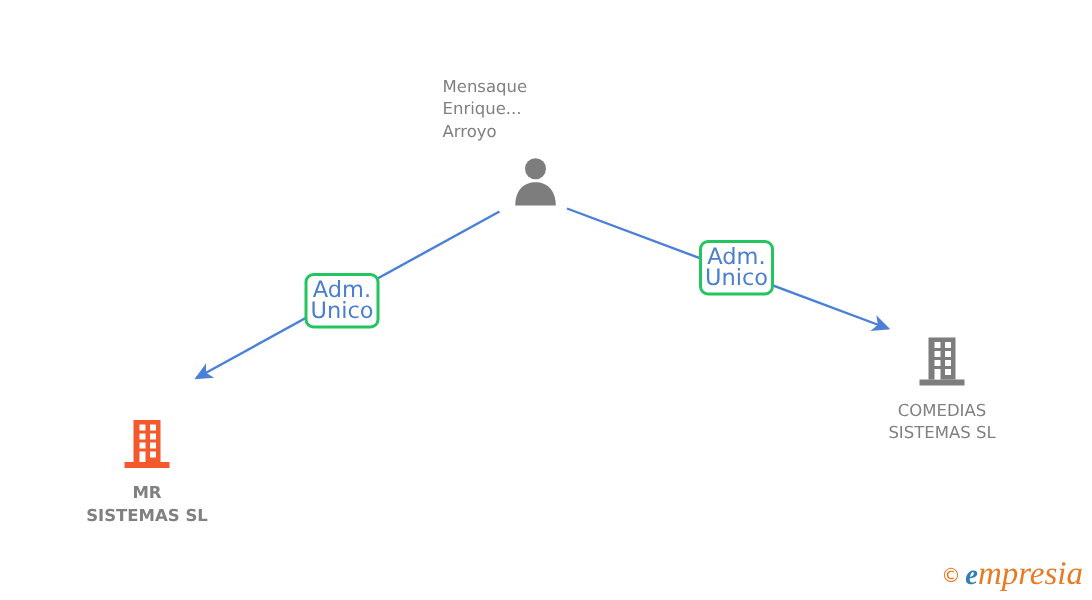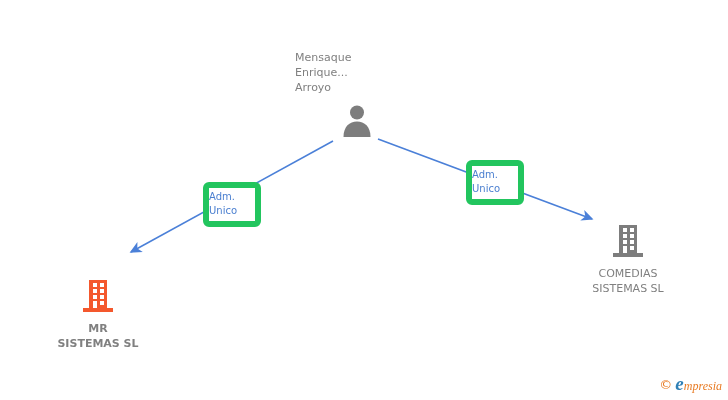--- a/index.html
+++ b/index.html
@@ -36,25 +36,26 @@
     left: 340px; top: 104px;
     width: 34px; height: 34px;
     color: #7d7d7d;
     z-index: 3;
     cursor: pointer;
   }
   .edge-label {
     position: absolute;
     width: 46px;
     background: #ffffff;
-    border: 6px solid #22c55e;
+    border: 2px solid #22c55e;
     border-radius: 6px;
     color: #4a7fd0;
-    font-size: 10px;
+    font-size: 15px;
     line-height: 14px;
+    text-align: center;
     padding: 2px 0 3px 0;
     z-index: 2;
   }
   .edge-label.left  { left: 203px; top: 182px; }
   .edge-label.right { left: 466px; top: 160px; }
   .company {
     position: absolute;
     width: 140px;
     text-align: center;
     z-index: 3;
@@ -92,21 +93,21 @@
     color: #2e7fb5;
     font-family: "Liberation Serif", "DejaVu Serif", serif;
     font-style: italic;
     font-weight: bold;
     font-size: 19px;
   }
   .brand .b-rest {
     color: #e87a22;
     font-family: "Liberation Serif", "DejaVu Serif", serif;
     font-style: italic;
-    font-size: 12px;
+    font-size: 22px;
   }
 </style>
 </head>
 <body>
 
 <div class="canvas">
 
   <svg class="edges-layer" viewBox="0 0 728 400" xmlns="http://www.w3.org/2000/svg">
     <defs>
       <marker id="arrowhead" markerWidth="9" markerHeight="8" refX="7" refY="4" orient="auto">

